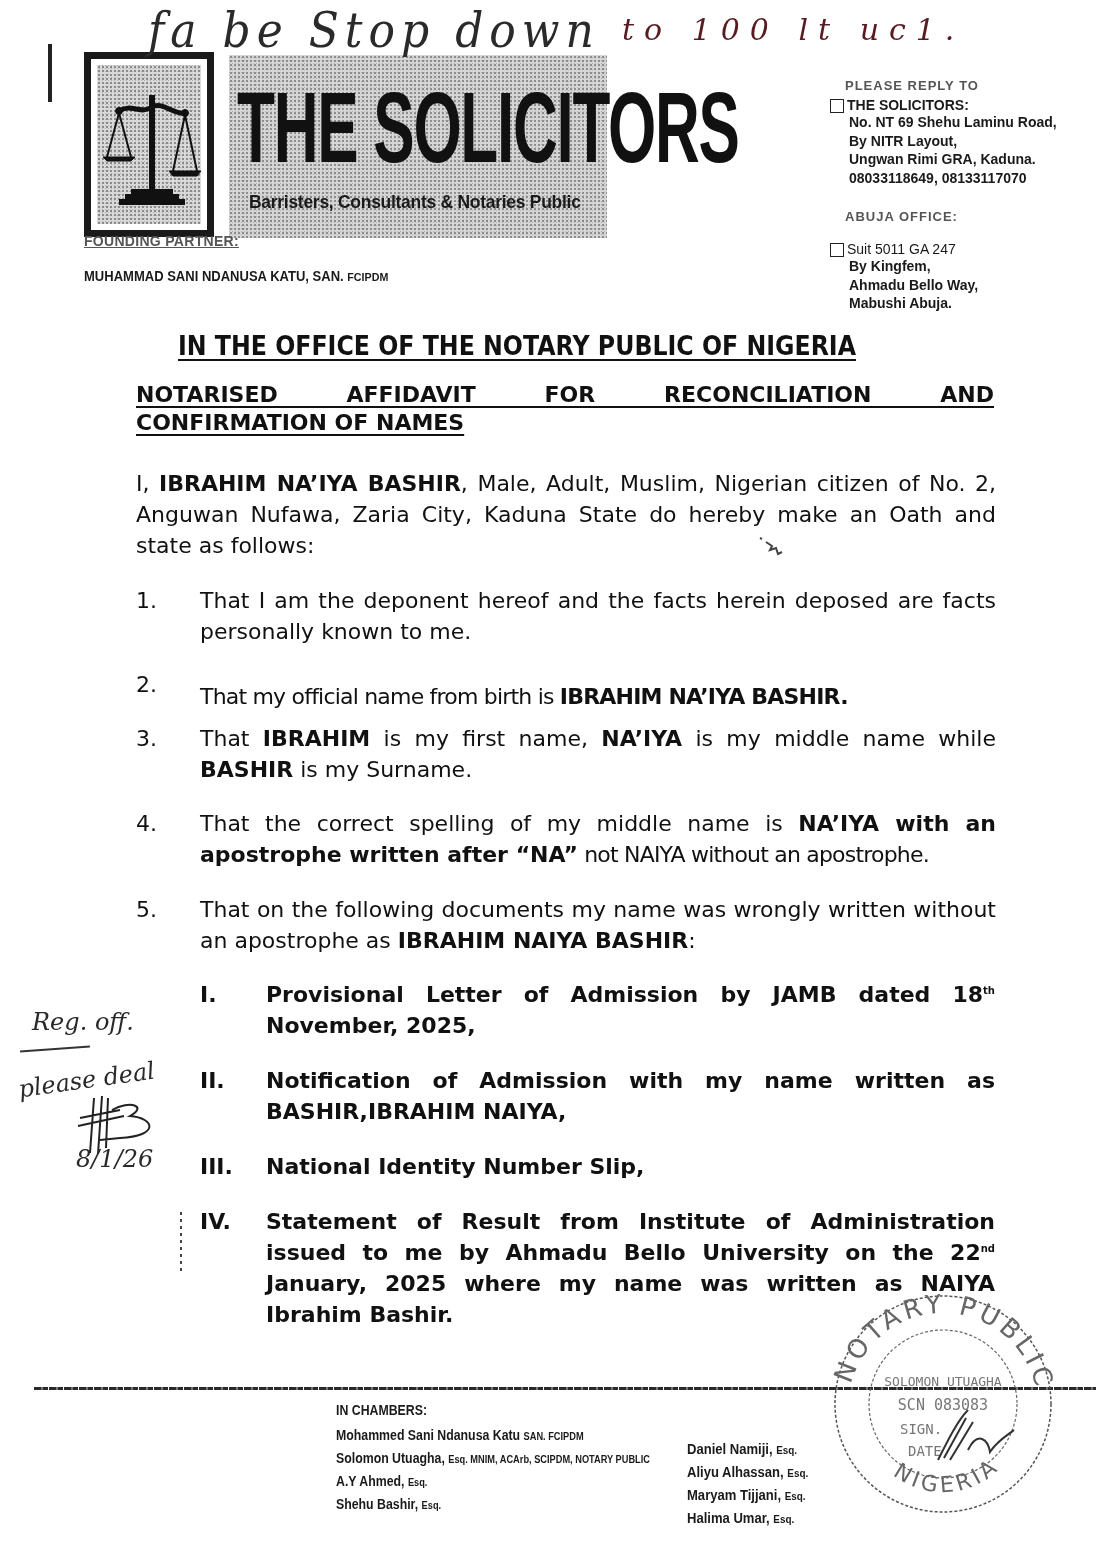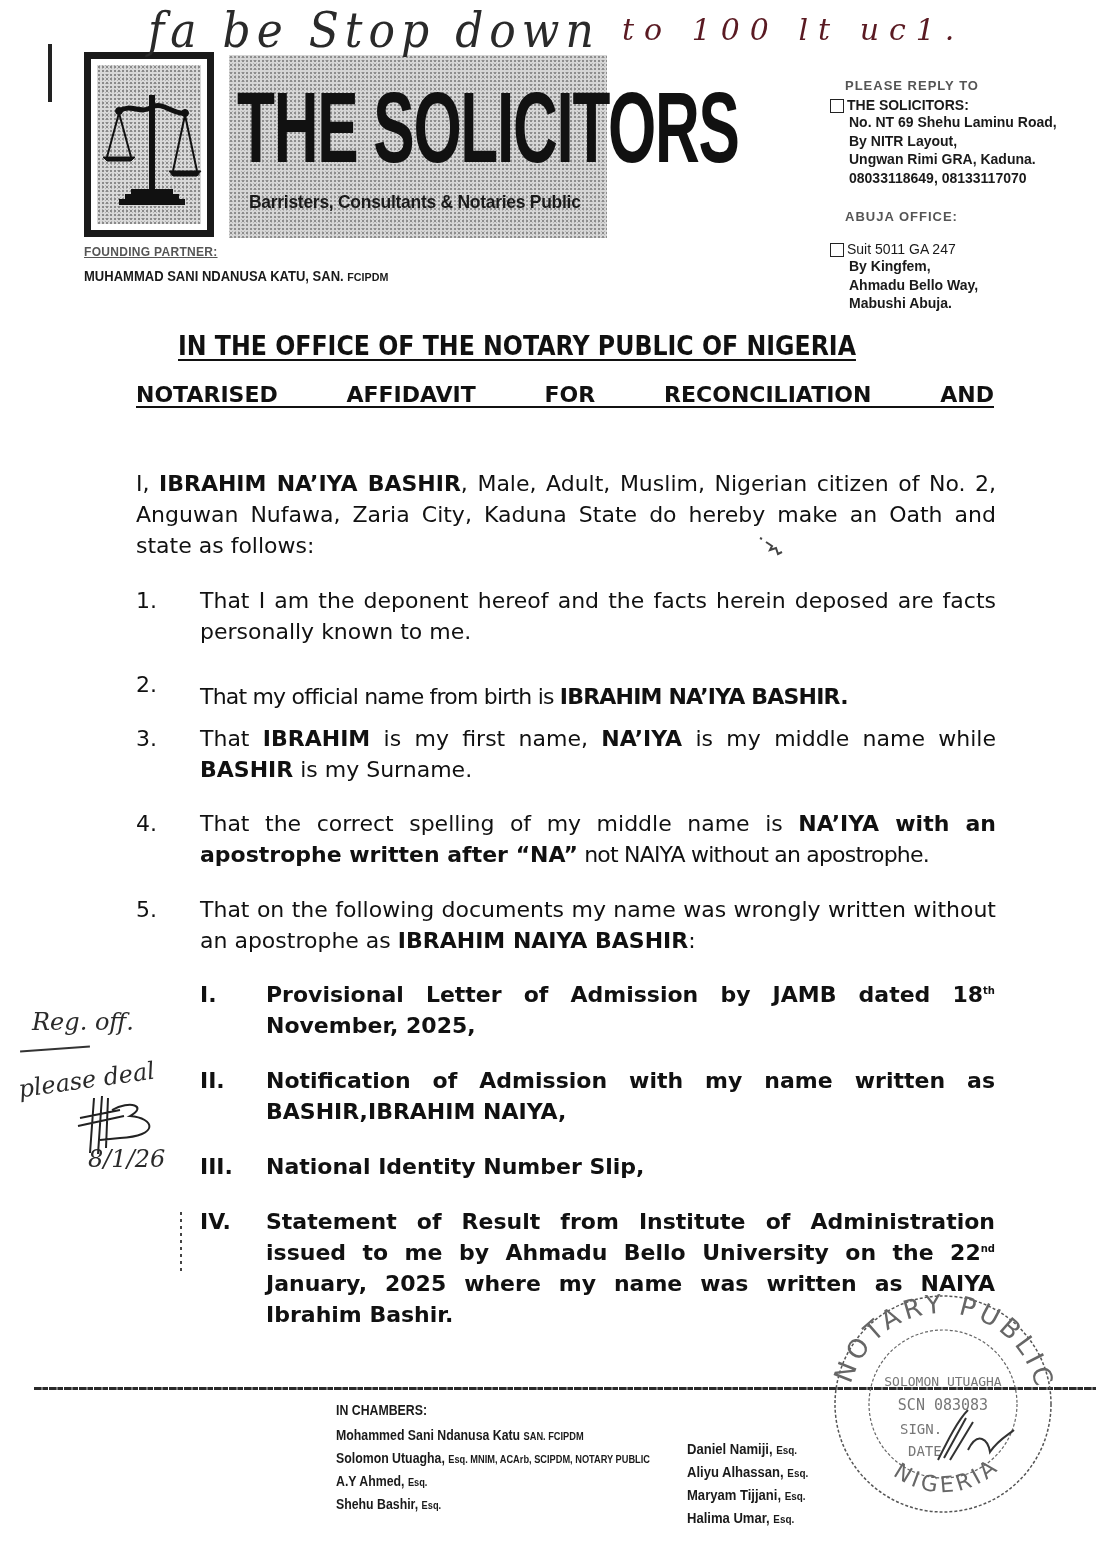--- a/index.html
+++ b/index.html
@@ -40,22 +40,22 @@
     white-space: nowrap; width: 600px;
   }
   .brand-sub {
     position: absolute; left: 20px; top: 136px;
     font-family: "Liberation Sans", sans-serif; font-weight: 700;
     font-size: 19px; color: #1a1a1a; letter-spacing: -0.3px;
     transform: scaleX(0.92); transform-origin: left top; white-space: nowrap;
   }
 
   .founding-label {
-    position: absolute; left: 84px; top: 245px;
-    font-family: "Liberation Sans", sans-serif; font-weight: 700; font-size: 12px;
+    position: absolute; left: 84px; top: 233px;
+    font-family: "Liberation Sans", sans-serif; font-weight: 700; font-size: 14px;
     color: #555; text-decoration: underline; letter-spacing: 0.3px;
   }
   .founding-name {
     position: absolute; left: 84px; top: 268px;
     font-family: "Liberation Sans", sans-serif; font-weight: 700; font-size: 14px;
     color: #1a1a1a; transform: scaleX(0.93); transform-origin: left top; white-space: nowrap;
   }
   .founding-name small { font-size: 11.5px; }
 
   
@@ -69,21 +69,21 @@
 
   
   .hand {
     position: absolute; font-family: "DejaVu Serif", serif; font-style: italic;
     color: #2a2a2a; white-space: nowrap;
   }
   .hand-top { left: 148px; top: 4px; font-size: 44px; letter-spacing: 6px; transform: scaleY(1.1); }
   .hand-top-red { left: 622px; top: 12px; font-size: 30px; letter-spacing: 10px; color: #5a1a22; }
   .hand-reg { left: 32px; top: 1008px; font-size: 24px; }
   .hand-please { left: 18px; top: 1066px; font-size: 24px; transform: rotate(-8deg); }
-  .hand-date { left: 88px; top: 1145px; font-size: 24px; }
+  .hand-date { left: 76px; top: 1145px; font-size: 24px; }
   .hand-rule { position: absolute; left: 20px; top: 1048px; width: 70px; height: 2px; background: #333; transform: rotate(-4deg); }
   .hand-sig { position: absolute; left: 60px; top: 1088px; width: 110px; height: 70px; }
 
   
   .office-heading {
     position: absolute; left: 178px; top: 331px;
     font-family: "DejaVu Sans", sans-serif; font-weight: 700; font-size: 26px;
     text-decoration: underline; text-decoration-thickness: 2px; text-underline-offset: 4px;
     transform: scaleX(0.91); transform-origin: left top; white-space: nowrap; color: #111;
   }
@@ -211,20 +211,21 @@
 
 <div class="affidavit-heading">
   <div class="l1">
     <span>NOTARISED</span>
     <span>AFFIDAVIT</span>
     <span>FOR</span>
     <span>RECONCILIATION</span>
     <span>AND</span>
   </div>
   <div class="underline-bar" style="margin-top:-4px;"></div>
+  <div class="l2">CONFIRMATION OF NAMES</div>
 </div>
 
 <div class="intro body-text">
   <span>I, </span><b>IBRAHIM NA’IYA BASHIR</b><span>, Male, Adult, Muslim, Nigerian citizen of No. 2, Anguwan Nufawa, Zaria City, Kaduna State do hereby make an Oath and state as follows:</span>
 </div>
 <svg class="speck" viewBox="0 0 26 22">
   <path d="M2 2 L4 3 M8 6 L14 10 L12 14 L18 12 L20 18 L24 16" stroke="#444" stroke-width="2" fill="none"></path>
 </svg>
 
 <div class="para body-text" style="top:585px;">

